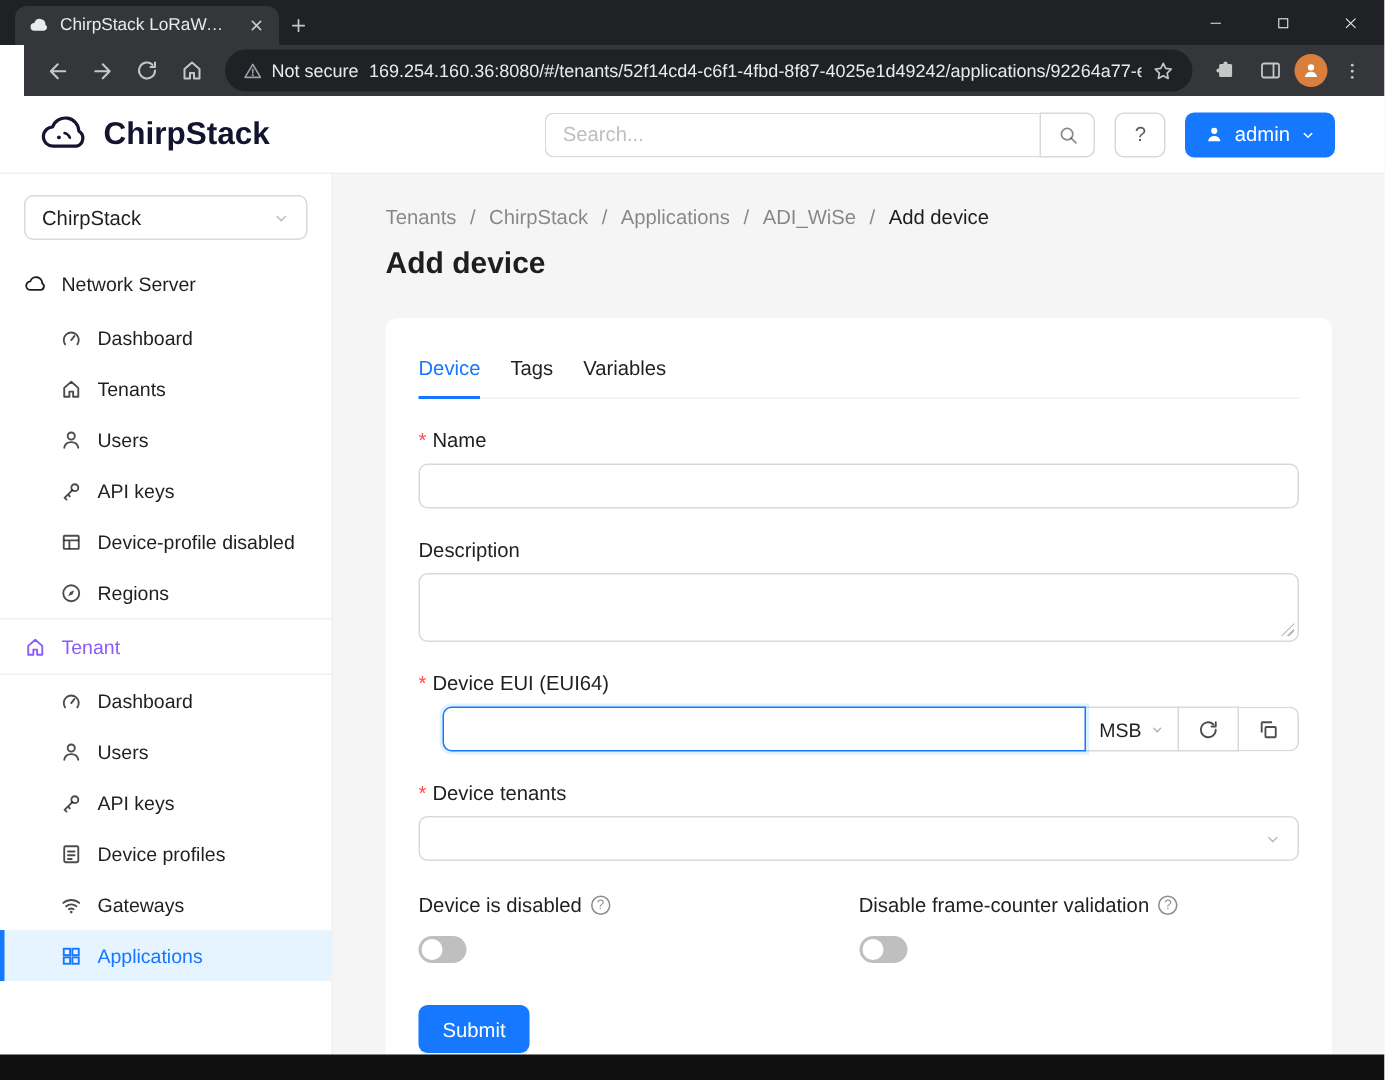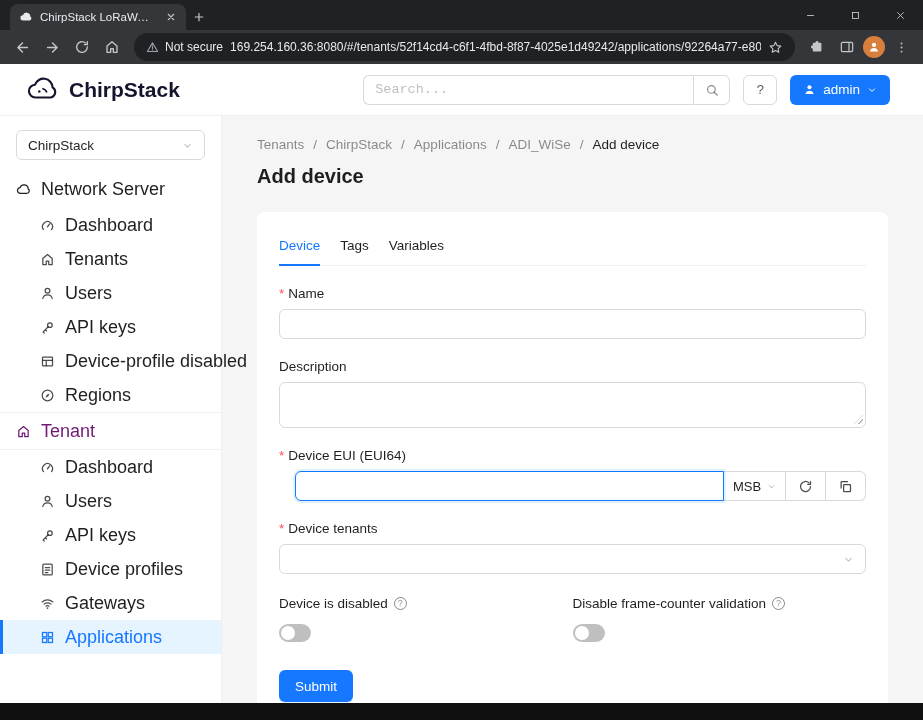--- a/index.html
+++ b/index.html
@@ -12,46 +12,46 @@
   
   .titlebar { height:30px; background:#202124; display:flex; align-items:flex-end; padding-left:10px; position:relative; flex:none; }
   .tab { width:176px; height:26px; background:#35363a; border-radius:8px 8px 0 0; display:flex; align-items:center; gap:7px; padding:0 7px 0 9px; color:#e8eaed; font-size:11.5px; cursor:pointer; }
   .tab-title { flex:1; white-space:nowrap; overflow:hidden; text-overflow:ellipsis; }
   .tab-close { width:16px; height:16px; border-radius:50%; display:flex; align-items:center; justify-content:center; color:#c4c7c5; cursor:pointer; }
   .newtab { width:26px; height:26px; display:flex; align-items:center; justify-content:center; color:#c4c7c5; cursor:pointer; }
   .wincontrols { position:absolute; right:0; top:0; height:30px; display:flex; }
   .wc { width:45px; height:30px; display:flex; align-items:center; justify-content:center; color:#e8eaed; cursor:pointer; }
 
   
-  .toolbar { height:34px; background:#35363a; display:flex; align-items:center; padding:0 8px; gap:2px; flex:none; }
+  .toolbar { height:34px; background:#35363a; display:flex; align-items:center; padding:0 8px; gap:2px; flex:none;margin-left:16px; }
   .tbtn { width:28px; height:28px; border-radius:50%; display:flex; align-items:center; justify-content:center; color:#c4c7c5; cursor:pointer; flex:none; }
   .omnibox { flex:1; min-width:0; height:28px; background:#202124; border-radius:14px; display:flex; align-items:center; gap:7px; padding:0 12px; margin:0 6px; color:#e8eaed; font-size:12px; cursor:text; }
   .sec-chip { display:flex; align-items:center; gap:6px; color:#e8eaed; flex:none; }
   .sec-chip .ic { color:#9aa0a6; }
   .url { flex:1; min-width:0; white-space:nowrap; overflow:hidden; color:#e8eaed; }
   .avatar { width:22px; height:22px; border-radius:50%; background:#d97f3e; display:flex; align-items:center; justify-content:center; color:#fff; cursor:pointer; flex:none; }
 
   
   .appheader { height:52px; background:#fff; border-bottom:1px solid #f0f0f0; display:flex; align-items:center; padding:0 33px 0 26px; flex:none; }
   .brand { display:flex; align-items:center; gap:9px; font-size:21px; font-weight:700; color:#14142e; margin-right:auto; cursor:pointer; }
   .searchwrap { display:flex; }
-  .search-input { width:330px; height:30px; border:1px solid #d9d9d9; border-right:none; border-radius:6px 0 0 6px; padding:0 11px; font-size:13.5px; color:rgba(0,0,0,.88); outline:none; font-family:Liberation Mono, monospace; }
+  .search-input { width:330px; height:30px; border:1px solid #d9d9d9; border-right:none; border-radius:6px 0 0 6px; padding:0 11px; font-size:13.5px; color:rgba(0,0,0,.88); outline:none; font-family:Liberation Sans, sans-serif; }
   .search-input::placeholder { color:#bfbfbf; }
   .searchbtn { width:37px; height:30px; border:1px solid #d9d9d9; background:#fff; border-radius:0 6px 6px 0; display:flex; align-items:center; justify-content:center; color:rgba(0,0,0,.45); cursor:pointer; }
   .helpbtn { min-width:34px; height:30px; margin-left:13px; border:1px solid #d9d9d9; background:#fff; border-radius:6px; color:rgba(0,0,0,.65); font-size:13.5px; cursor:pointer; font-family:inherit; }
   .adminbtn { height:30px; margin-left:13px; border:none; border-radius:6px; background:#1677ff; color:#fff; font-size:13.5px; display:flex; align-items:center; gap:7px; padding:0 13px; cursor:pointer; font-family:inherit; }
 
   
   .bodyrow { flex:1; display:flex; min-height:0; }
   .sidebar { width:222px; background:#fff; border-right:1px solid #f0f0f0; flex:none; }
   .tenant-select { margin:14px 16px 10px; height:30px; border:1px solid #d9d9d9; border-radius:6px; display:flex; align-items:center; justify-content:space-between; padding:0 11px; font-size:13.5px; color:rgba(0,0,0,.88); cursor:pointer; }
   .tenant-select .ic { color:rgba(0,0,0,.25); }
-  .menu { font-size:18px; color:rgba(0,0,0,.88); }
+  .menu { font-size:13px; color:rgba(0,0,0,.88); }
   .mgroup { height:38px; display:flex; align-items:center; gap:10px; padding:0 16px; }
-  .mgroup.tenant { color:#701a75; border-top:1px solid #f0f0f0; border-bottom:1px solid #f0f0f0; }
+  .mgroup.tenant { color:#8b5cf6; border-top:1px solid #f0f0f0; border-bottom:1px solid #f0f0f0; }
   .mi { height:34px; display:flex; align-items:center; gap:10px; padding:0 12px 0 40px; position:relative; cursor:pointer; color:rgba(0,0,0,.88); white-space:nowrap; }
   .mi .ic { color:rgba(0,0,0,.7); }
   .mi.active { background:#e6f4ff; color:#1677ff; }
   .mi.active .ic { color:#1677ff; }
   .mi.active::before { content:""; position:absolute; left:0; top:0; bottom:0; width:3px; background:#1677ff; }
 
   .main { flex:1; min-width:0; background:#f5f5f5; padding:21px 35px 0; overflow:hidden; }
   .breadcrumb { display:flex; align-items:center; gap:9px; font-size:13.5px; color:rgba(0,0,0,.45); }
   .bc-link { cursor:pointer; }
   .bc-current { color:rgba(0,0,0,.88); }

